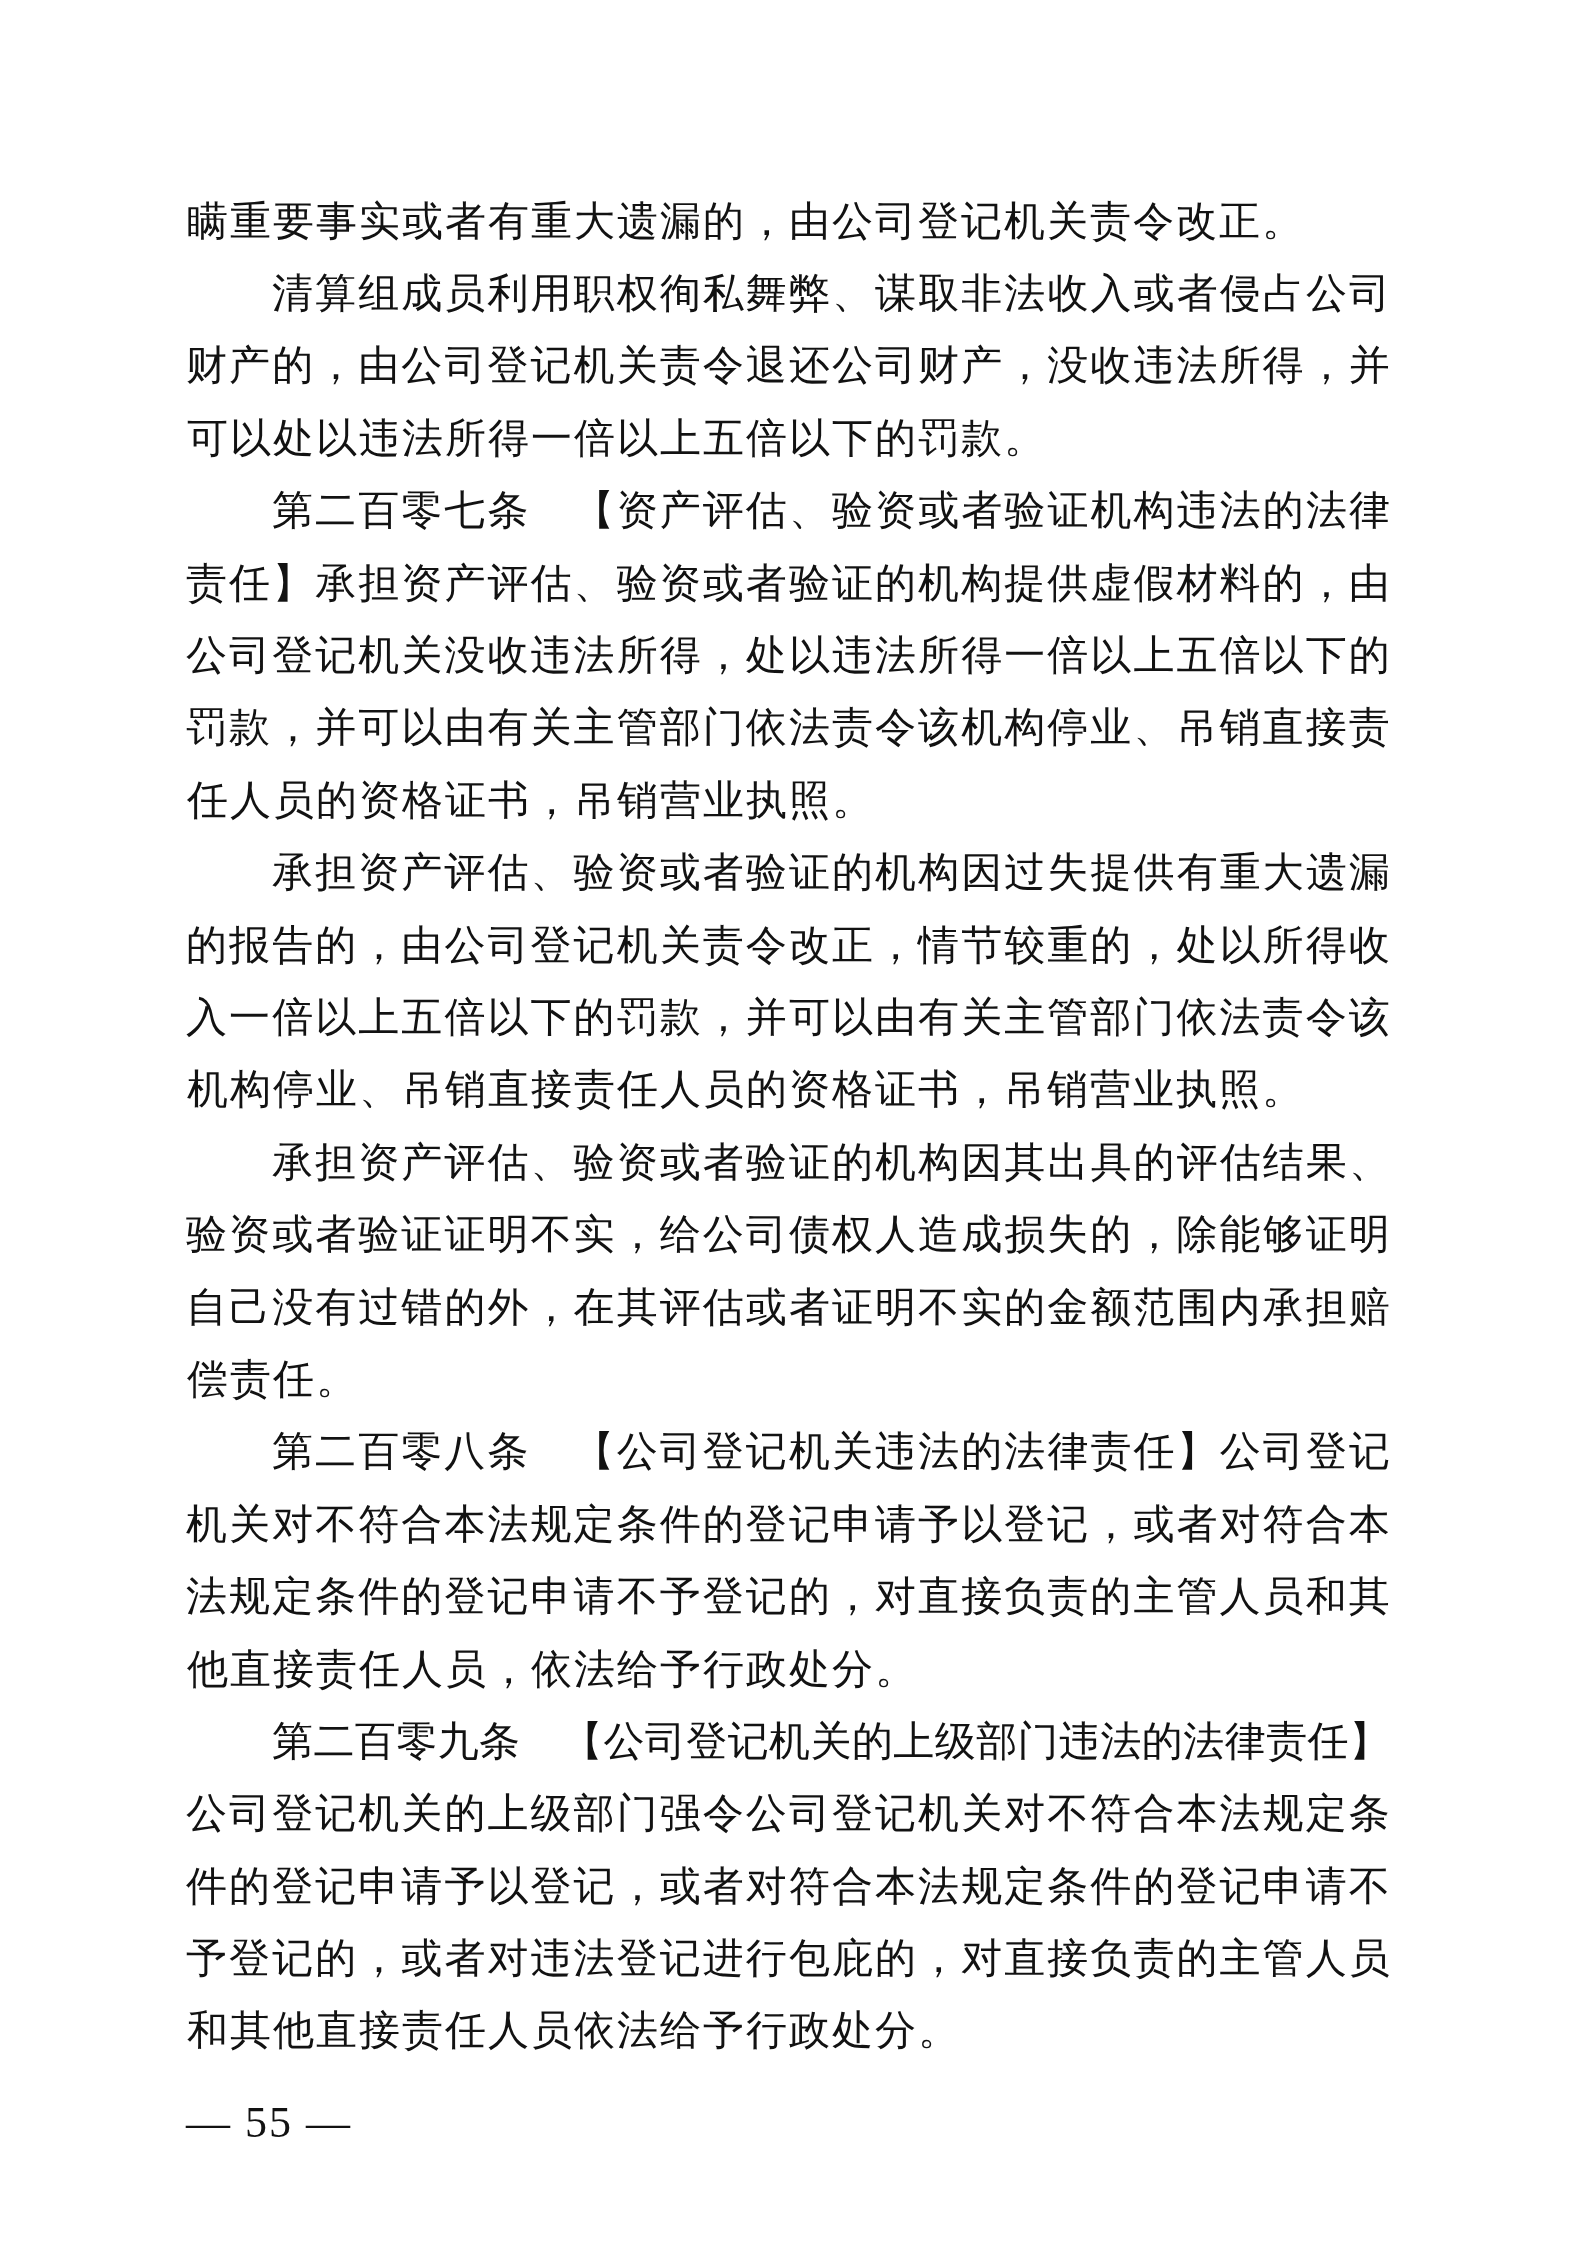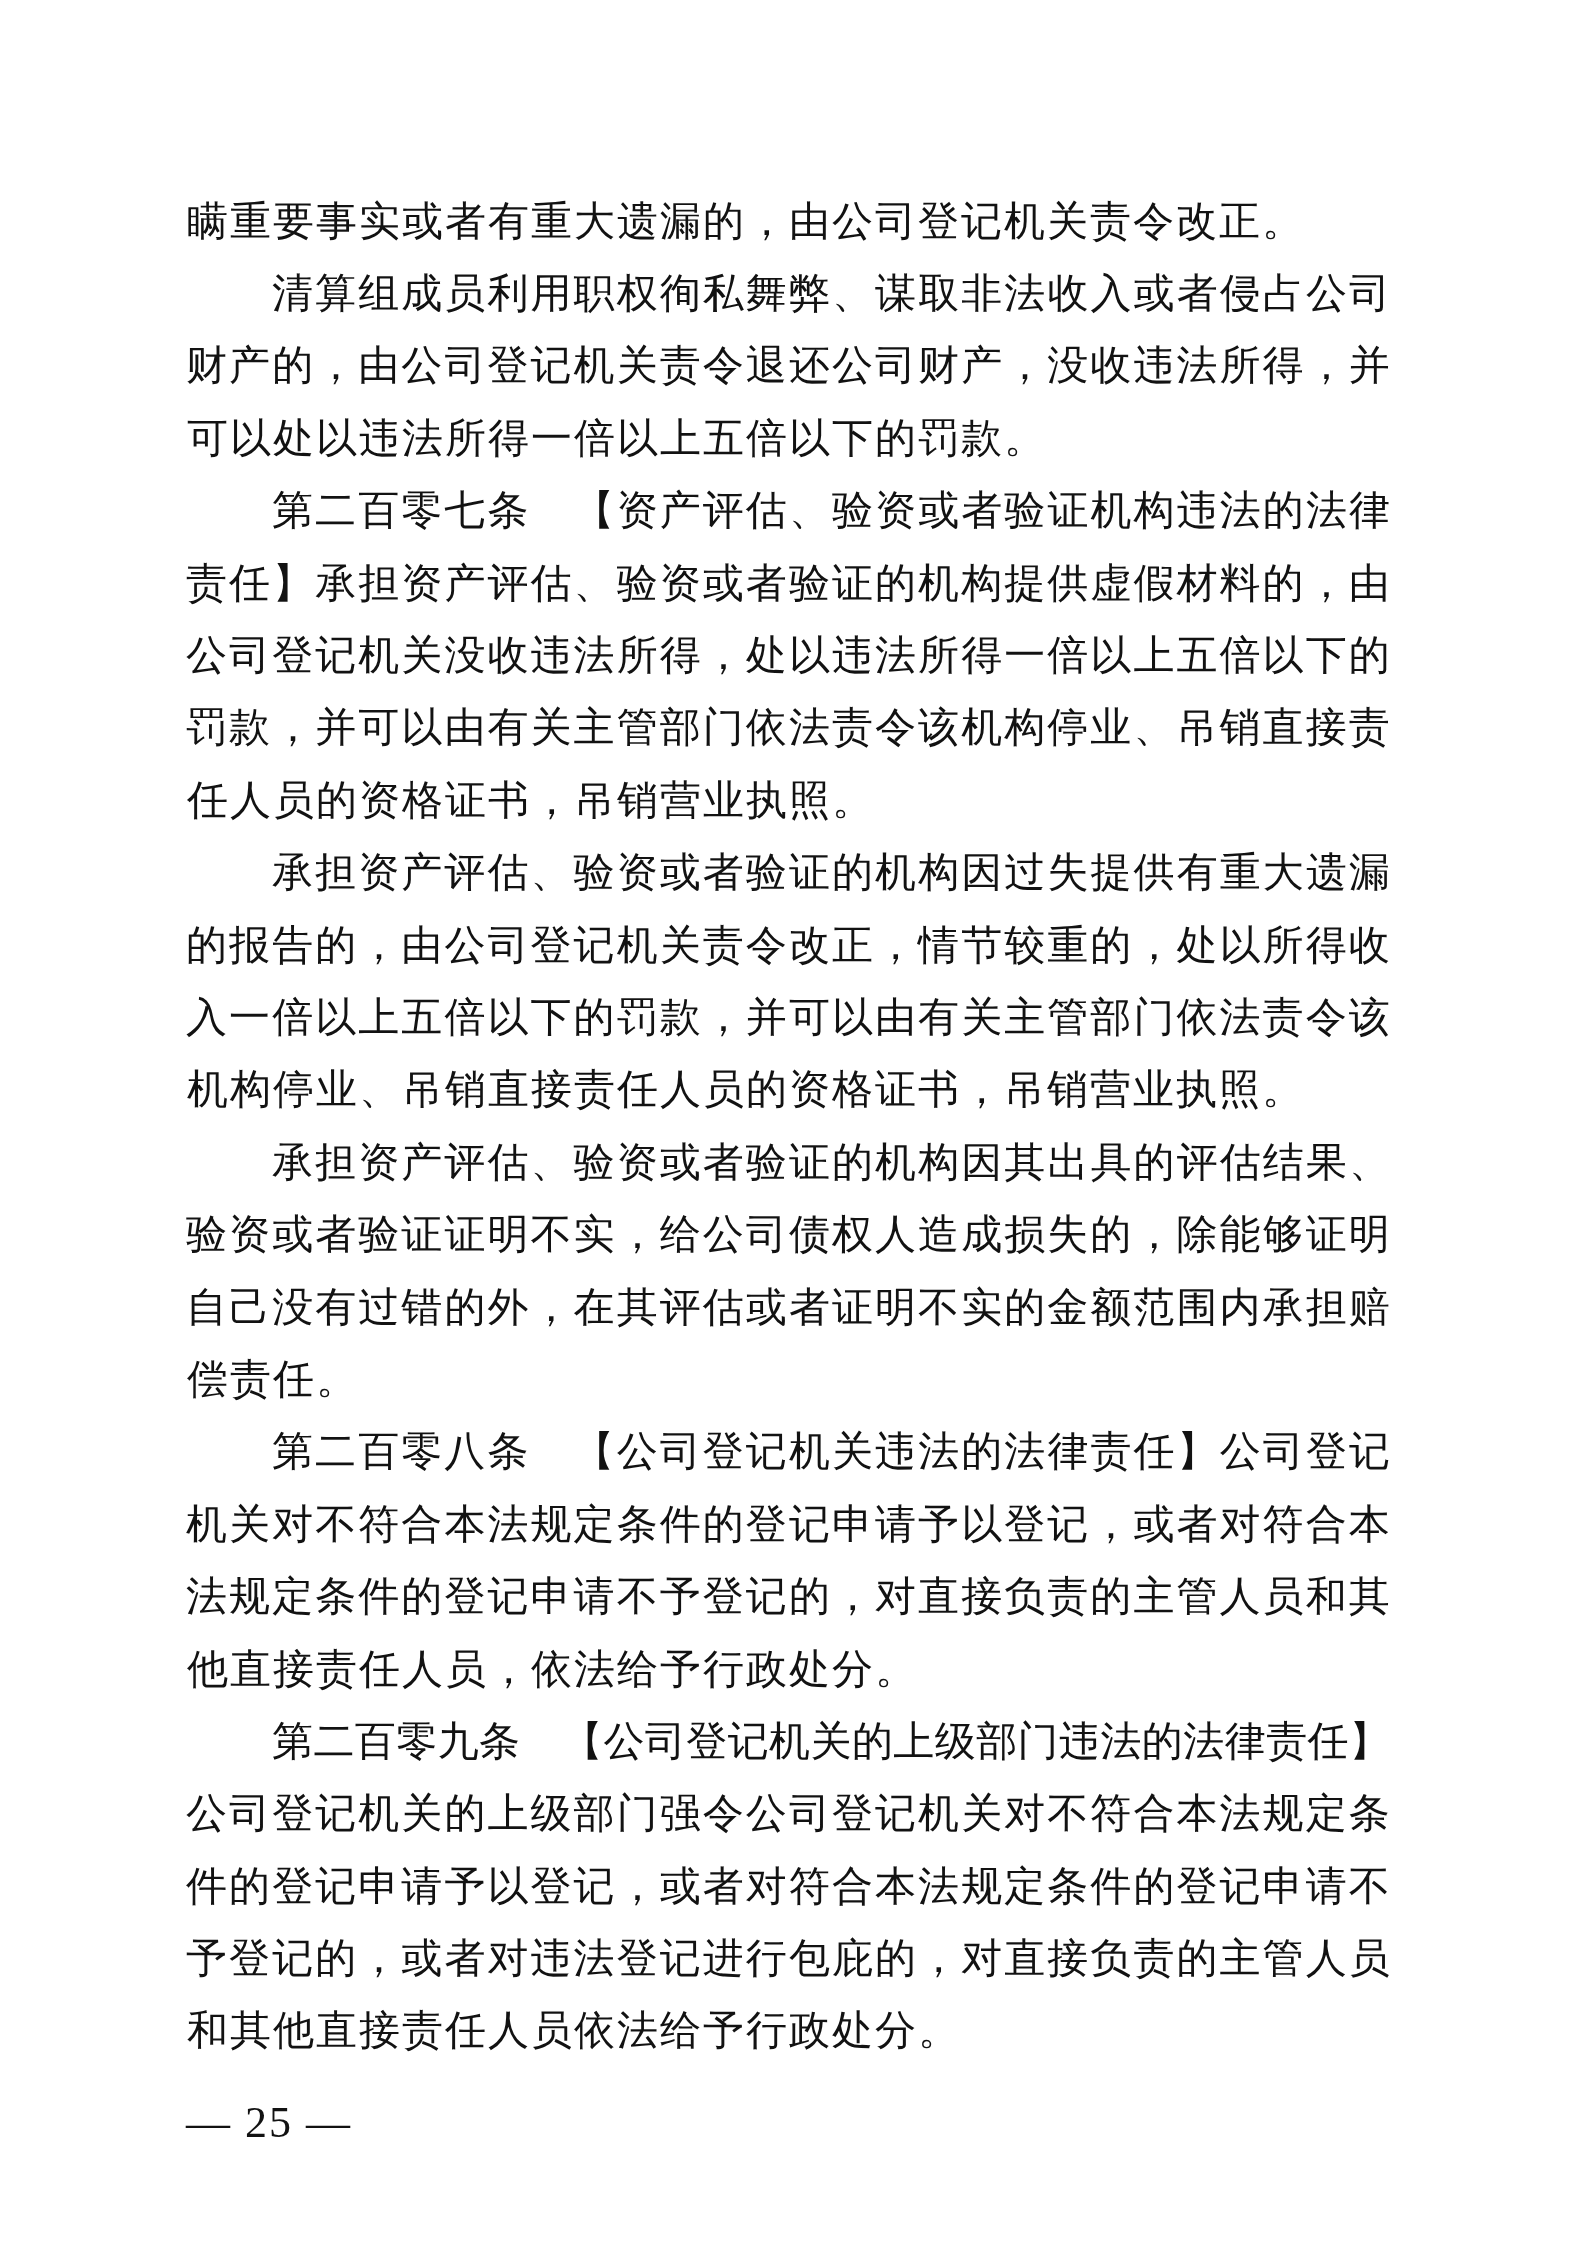--- a/index.html
+++ b/index.html
@@ -92,14 +92,14 @@
       <div class="line justify indent"><span class="ch">第</span><span class="ch">二</span><span class="ch">百</span><span class="ch">零</span><span class="ch">八</span><span class="ch">条</span><span class="ch sp">　</span><span class="ch">【</span><span class="ch">公</span><span class="ch">司</span><span class="ch">登</span><span class="ch">记</span><span class="ch">机</span><span class="ch">关</span><span class="ch">违</span><span class="ch">法</span><span class="ch">的</span><span class="ch">法</span><span class="ch">律</span><span class="ch">责</span><span class="ch">任</span><span class="ch">】</span><span class="ch">公</span><span class="ch">司</span><span class="ch">登</span><span class="ch">记</span></div>
       <div class="line justify"><span class="ch">机</span><span class="ch">关</span><span class="ch">对</span><span class="ch">不</span><span class="ch">符</span><span class="ch">合</span><span class="ch">本</span><span class="ch">法</span><span class="ch">规</span><span class="ch">定</span><span class="ch">条</span><span class="ch">件</span><span class="ch">的</span><span class="ch">登</span><span class="ch">记</span><span class="ch">申</span><span class="ch">请</span><span class="ch">予</span><span class="ch">以</span><span class="ch">登</span><span class="ch">记</span><span class="ch">，</span><span class="ch">或</span><span class="ch">者</span><span class="ch">对</span><span class="ch">符</span><span class="ch">合</span><span class="ch">本</span></div>
       <div class="line justify"><span class="ch">法</span><span class="ch">规</span><span class="ch">定</span><span class="ch">条</span><span class="ch">件</span><span class="ch">的</span><span class="ch">登</span><span class="ch">记</span><span class="ch">申</span><span class="ch">请</span><span class="ch">不</span><span class="ch">予</span><span class="ch">登</span><span class="ch">记</span><span class="ch">的</span><span class="ch">，</span><span class="ch">对</span><span class="ch">直</span><span class="ch">接</span><span class="ch">负</span><span class="ch">责</span><span class="ch">的</span><span class="ch">主</span><span class="ch">管</span><span class="ch">人</span><span class="ch">员</span><span class="ch">和</span><span class="ch">其</span></div>
       <div class="line"><span class="ch">他</span><span class="ch">直</span><span class="ch">接</span><span class="ch">责</span><span class="ch">任</span><span class="ch">人</span><span class="ch">员</span><span class="ch">，</span><span class="ch">依</span><span class="ch">法</span><span class="ch">给</span><span class="ch">予</span><span class="ch">行</span><span class="ch">政</span><span class="ch">处</span><span class="ch">分</span><span class="ch">。</span></div>
       <div class="line justify indent"><span class="ch">第</span><span class="ch">二</span><span class="ch">百</span><span class="ch">零</span><span class="ch">九</span><span class="ch">条</span><span class="ch sp">　</span><span class="ch">【</span><span class="ch">公</span><span class="ch">司</span><span class="ch">登</span><span class="ch">记</span><span class="ch">机</span><span class="ch">关</span><span class="ch">的</span><span class="ch">上</span><span class="ch">级</span><span class="ch">部</span><span class="ch">门</span><span class="ch">违</span><span class="ch">法</span><span class="ch">的</span><span class="ch">法</span><span class="ch">律</span><span class="ch">责</span><span class="ch">任</span><span class="ch">】</span></div>
       <div class="line justify"><span class="ch">公</span><span class="ch">司</span><span class="ch">登</span><span class="ch">记</span><span class="ch">机</span><span class="ch">关</span><span class="ch">的</span><span class="ch">上</span><span class="ch">级</span><span class="ch">部</span><span class="ch">门</span><span class="ch">强</span><span class="ch">令</span><span class="ch">公</span><span class="ch">司</span><span class="ch">登</span><span class="ch">记</span><span class="ch">机</span><span class="ch">关</span><span class="ch">对</span><span class="ch">不</span><span class="ch">符</span><span class="ch">合</span><span class="ch">本</span><span class="ch">法</span><span class="ch">规</span><span class="ch">定</span><span class="ch">条</span></div>
       <div class="line justify"><span class="ch">件</span><span class="ch">的</span><span class="ch">登</span><span class="ch">记</span><span class="ch">申</span><span class="ch">请</span><span class="ch">予</span><span class="ch">以</span><span class="ch">登</span><span class="ch">记</span><span class="ch">，</span><span class="ch">或</span><span class="ch">者</span><span class="ch">对</span><span class="ch">符</span><span class="ch">合</span><span class="ch">本</span><span class="ch">法</span><span class="ch">规</span><span class="ch">定</span><span class="ch">条</span><span class="ch">件</span><span class="ch">的</span><span class="ch">登</span><span class="ch">记</span><span class="ch">申</span><span class="ch">请</span><span class="ch">不</span></div>
       <div class="line justify"><span class="ch">予</span><span class="ch">登</span><span class="ch">记</span><span class="ch">的</span><span class="ch">，</span><span class="ch">或</span><span class="ch">者</span><span class="ch">对</span><span class="ch">违</span><span class="ch">法</span><span class="ch">登</span><span class="ch">记</span><span class="ch">进</span><span class="ch">行</span><span class="ch">包</span><span class="ch">庇</span><span class="ch">的</span><span class="ch">，</span><span class="ch">对</span><span class="ch">直</span><span class="ch">接</span><span class="ch">负</span><span class="ch">责</span><span class="ch">的</span><span class="ch">主</span><span class="ch">管</span><span class="ch">人</span><span class="ch">员</span></div>
       <div class="line"><span class="ch">和</span><span class="ch">其</span><span class="ch">他</span><span class="ch">直</span><span class="ch">接</span><span class="ch">责</span><span class="ch">任</span><span class="ch">人</span><span class="ch">员</span><span class="ch">依</span><span class="ch">法</span><span class="ch">给</span><span class="ch">予</span><span class="ch">行</span><span class="ch">政</span><span class="ch">处</span><span class="ch">分</span><span class="ch">。</span></div>
     </div>
-  <div class="page-number">— 25 —</div>
+  <div class="page-number">— 55 —</div>
 </div>
 
 </body></html>

